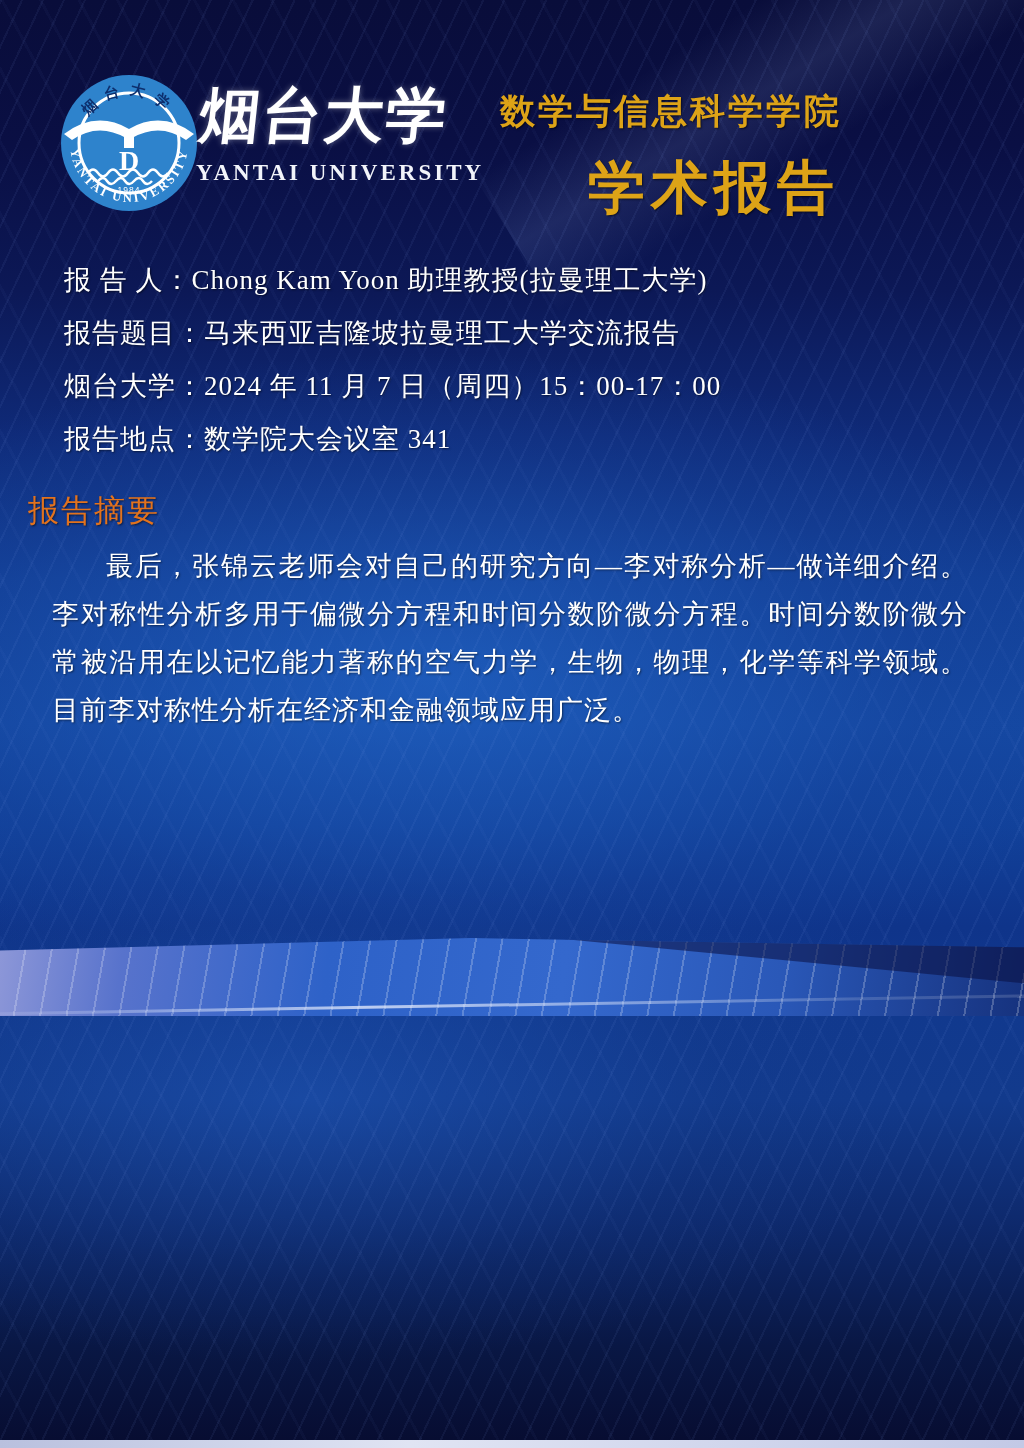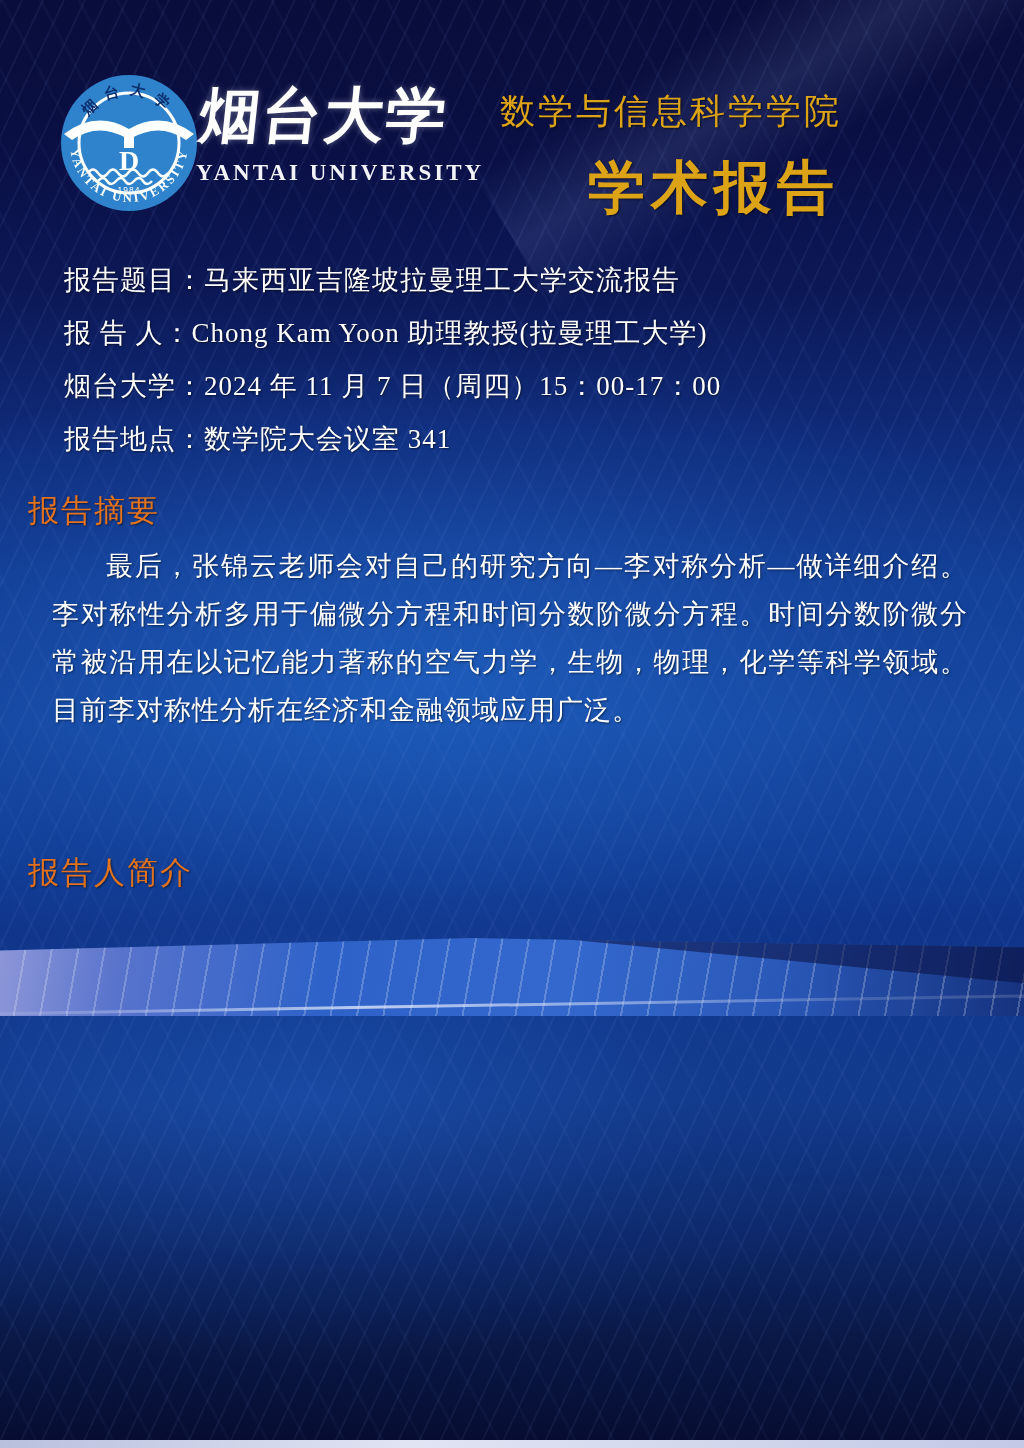--- a/index.html
+++ b/index.html
@@ -61,21 +61,21 @@
     transform:skewX(-6deg); text-shadow:0 0 6px rgba(255,255,255,0.35);
     font-family:"Liberation Serif", serif; white-space:nowrap;
   }
   .uni-en {
     position:absolute; left:196px; top:160px; color:#f2f4fa; font-size:23px;
     font-weight:bold; letter-spacing:3px; font-family:"Liberation Serif", serif;
     white-space:nowrap;
   }
   .college {
     position:absolute; left:500px; top:88px; color:#dda317; font-size:35px;
-    font-weight:normal; letter-spacing:3px; white-space:nowrap;
+    font-weight:bold; letter-spacing:3px; white-space:nowrap;
     text-shadow:1px 1px 2px rgba(0,0,0,0.6);
   }
   .report-type {
     position:absolute; left:588px; top:150px; color:#dda317; font-size:57px;
     font-weight:bold; letter-spacing:6px; white-space:nowrap;
     text-shadow:1px 1px 2px rgba(0,0,0,0.6);
   }
 
   
   .info-block { margin:22px 40px 0 64px; }
@@ -138,36 +138,35 @@
       </svg>
 
       <div class="uni-cn">烟台大学</div>
       <div class="uni-en">YANTAI UNIVERSITY</div>
       <div class="college">数学与信息科学学院</div>
       <div class="report-type">学术报告</div>
     </div>
 
     <div class="info-block">
       <div class="info-row">
-        <span class="info-label">报告题目：</span><span class="info-value">马来西亚吉隆坡拉曼理工大学交流报告</span>
+        <span class="info-label">报 告 人：</span><span class="info-value">Chong Kam Yoon 助理教授(拉曼理工大学)</span>
       </div>
       <div class="info-row">
-        <span class="info-label">报 告 人：</span><span class="info-value">Chong Kam Yoon 助理教授(拉曼理工大学)</span>
+        <span class="info-label">报告题目：</span><span class="info-value">马来西亚吉隆坡拉曼理工大学交流报告</span>
       </div>
       <div class="info-row">
         <span class="info-label">烟台大学：</span><span class="info-value">2024 年 11 月 7 日（周四）15：00-17：00</span>
       </div>
       <div class="info-row">
         <span class="info-label">报告地点：</span><span class="info-value">数学院大会议室 341</span>
       </div>
     </div>
 
     <div>
       <div class="section-heading">报告摘要</div>
       <p class="para">最后，张锦云老师会对自己的研究方向—李对称分析—做详细介绍。李对称性分析多用于偏微分方程和时间分数阶微分方程。时间分数阶微分常被沿用在以记忆能力著称的空气力学，生物，物理，化学等科学领域。目前李对称性分析在经济和金融领域应用广泛。</p>
     </div>
 
     <div>
-      <div class="section-heading bio-heading">报告人简介</div>
     </div>
 
   </div>
 </div>
 
 </body></html>

